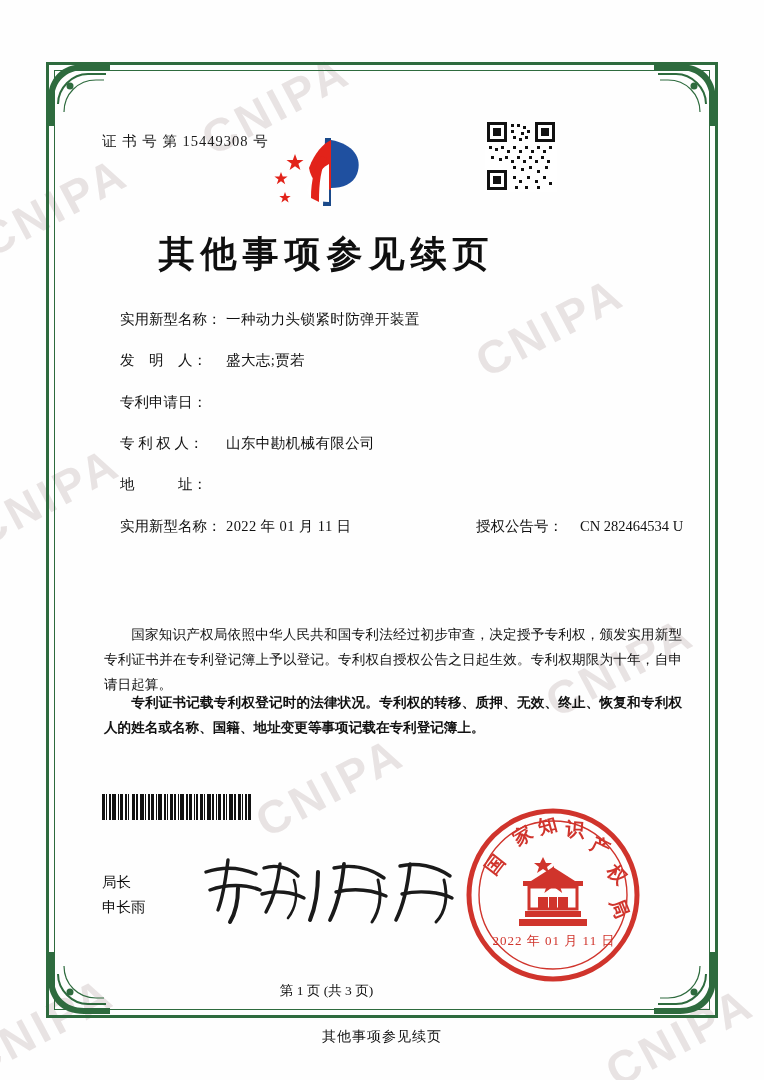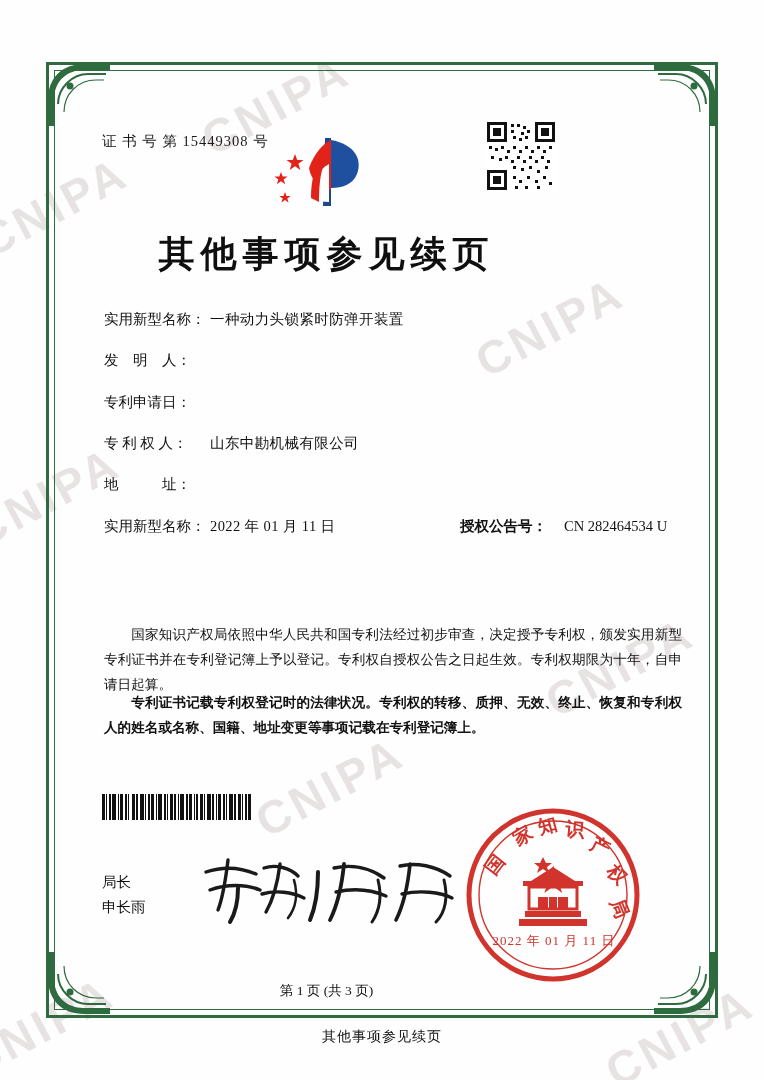--- a/index.html
+++ b/index.html
@@ -122,36 +122,36 @@
     top: 240px;
     width: 580px;
     font-size: 14.5px;
     color: #111;
   }
   .field-row {
     display: flex;
     align-items: baseline;
     margin-bottom: 22.5px;
     line-height: 1.3;
+    margin-left: 16px;
   }
   .f-label {
     width: 106px;
     flex: 0 0 106px;
     letter-spacing: 0px;
     white-space: nowrap;
   }
   .f-value {
     flex: 1 1 auto;
     letter-spacing: 0.4px;
   }
   .field-row.dual .f-value { flex: 0 0 250px; }
   .f-label2 {
     flex: 0 0 104px;
     white-space: nowrap;
-    font-weight: bold;
   }
   .f-value2 { flex: 1 1 auto; }
 
   .para {
     position: absolute;
     left: 40px;
     width: 578px;
     font-size: 13.6px;
     line-height: 1.85;
     color: #111;
@@ -356,20 +356,21 @@
 
     <div class="title">其他事项参见续页</div>
 
     <div class="fields">
       <div class="field-row">
         <div class="f-label">实用新型名称：</div>
         <div class="f-value">一种动力头锁紧时防弹开装置</div>
       </div>
       <div class="field-row">
         <div class="f-label">发　明　人：</div>
+        <div class="f-value">盛大志;贾若</div>
       </div>
       <div class="field-row">
         <div class="f-label">专利申请日：</div>
       </div>
       <div class="field-row">
         <div class="f-label">专 利 权 人：</div>
         <div class="f-value">山东中勘机械有限公司</div>
       </div>
       <div class="field-row">
         <div class="f-label">地　　　址：</div>

